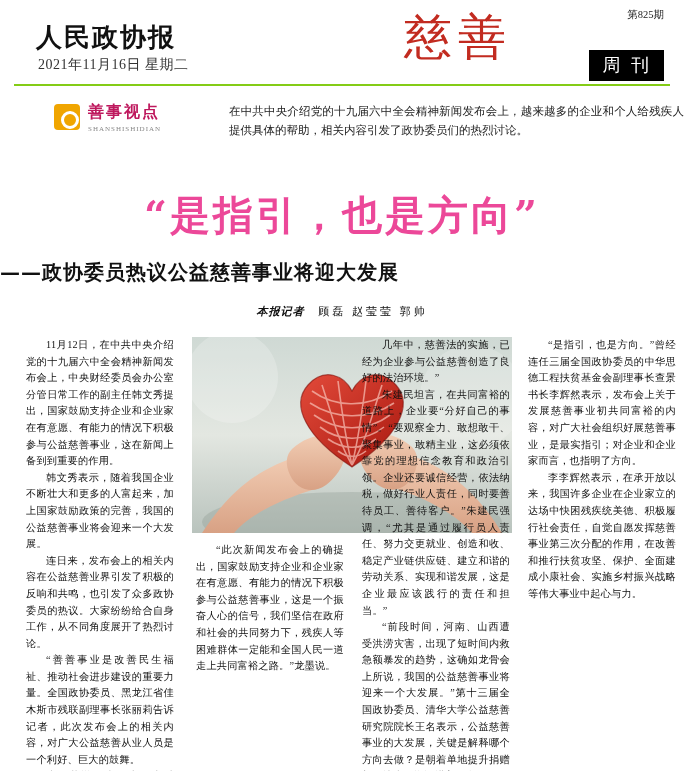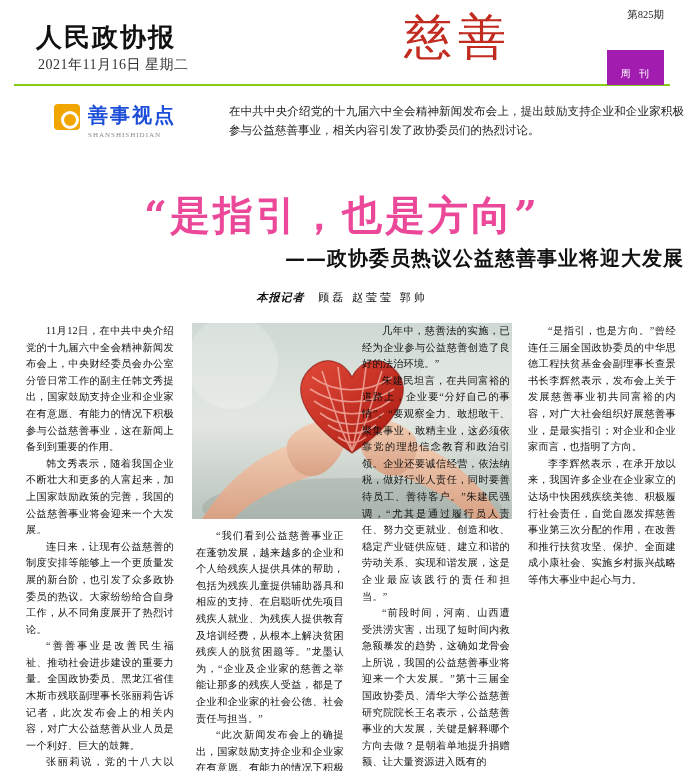--- a/index.html
+++ b/index.html
@@ -50,25 +50,25 @@
   .issue-no {
     position: absolute;
     right: 6px; top: 0;
     font-size: 10.5px;
     color: #222;
     margin-left: 8px;
   }
   .weekly-badge {
     position: absolute;
     right: 6px; top: 42px;
-    background: #a21caf;
+    background: #000000;
     color: #fff;
-    font-size: 10px;
+    font-size: 18px;
     letter-spacing: 3px;
-    padding: 17px 12px 4px 14px;
+    padding: 3px 12px 4px 14px;
   }
 
   
   .brandrow {
     position: relative;
     margin: 16px 14px 0 14px;
     height: 60px;
   }
   .brand-logo {
     position: absolute; left: 40px; top: 2px;
@@ -80,21 +80,21 @@
     content:"";
     position:absolute; left:7px; top:7px;
     width:12px;height:12px;border-radius:50%;
     border:3px solid #fff;
   }
   .brand-text {
     position: absolute; left: 74px; top: 0px;
   }
   .brand-cn {
     font-family: "DejaVu Serif", serif;
-    font-size: 20px; font-weight: bold; letter-spacing: 2px; color: #1d4ed8;
+    font-size: 16px; font-weight: bold; letter-spacing: 2px; color: #be185d;
   }
   .brand-en {
     font-size: 7px; letter-spacing: 1px; color: #888; margin-top: 2px;
   }
   .lede {
     position: absolute;
     left: 215px; top: 0px; width: 455px;
     font-size: 11.5px;
     line-height: 19px;
     color: #222;
@@ -105,22 +105,22 @@
   .headline {
     text-align: center;
     margin: 26px 0 0 0;
     font-family: "DejaVu Serif", serif;
     font-size: 40px;
     font-weight: bold;
     color: #ec4899;
     letter-spacing: 3px;
   }
   .subhead {
-    text-align: right;
-    margin-top: 2px;
+    text-align: left;
+    margin-top: 16px;
     font-family: "DejaVu Serif", serif;
     font-size: 20px;
     font-weight: bold;
     color: #111;
     letter-spacing: 1px;
   }
   .byline {
     text-align: center;
     margin-top: 18px;
     font-size: 11px;
@@ -175,36 +175,36 @@
     <div class="issue-no">第825期</div>
     <div class="weekly-badge">周 刊</div>
   </div>
 
   <div class="brandrow">
     <div class="brand-logo"></div>
     <div class="brand-text">
       <div class="brand-cn">善事视点</div>
       <div class="brand-en">SHANSHISHIDIAN</div>
     </div>
-    <div class="lede">在中共中央介绍党的十九届六中全会精神新闻发布会上，提出鼓励支持企业和企业家积极参与公益慈善事业，相关内容引发了政协委员们的热烈讨论。</div>
+    <div class="lede">在中共中央介绍党的十九届六中全会精神新闻发布会上，越来越多的企业和个人给残疾人提供具体的帮助，相关内容引发了政协委员们的热烈讨论。</div>
   </div>
 
   <div class="headline">“是指引，也是方向”</div>
   <div class="subhead">——政协委员热议公益慈善事业将迎大发展</div>
   <div class="byline">
     <span class="label">本报记者</span>
     <span class="names">顾磊 赵莹莹 郭帅</span>
   </div>
 
   <div class="columns">
 
     <div class="col col1">
         <p>11月12日，在中共中央介绍党的十九届六中全会精神新闻发布会上，中央财经委员会办公室分管日常工作的副主任韩文秀提出，国家鼓励支持企业和企业家在有意愿、有能力的情况下积极参与公益慈善事业，这在新闻上备到到重要的作用。</p>
         <p>韩文秀表示，随着我国企业不断壮大和更多的人富起来，加上国家鼓励政策的完善，我国的公益慈善事业将会迎来一个大发展。</p>
-        <p>连日来，让现有公益慈善的制度安排等能够上一个更质量发展的新台阶，也引发了众多政协委员的热议。大家纷纷给合自身工作，从不同角度展开了热烈讨论。</p>
+        <p>连日来，发布会上的相关内容在公益慈善业界引发了积极的反响和共鸣，也引发了众多政协委员的热议。大家纷纷给合自身工作，从不同角度展开了热烈讨论。</p>
         <p class="quote-p">“善善事业是改善民生福祉、推动社会进步建设的重要力量。全国政协委员、黑龙江省佳木斯市残联副理事长张丽莉告诉记者，此次发布会上的相关内容，对广大公益慈善从业人员是一个利好、巨大的鼓舞。</p>
         <p>张丽莉说，党的十八大以来，我国慈善事业规模持续扩大，互联网慈善方兴未艾，慈善力量在对口支援脱贫攻坚战和新冠肺炎疫情防控等重大突发事件中作出了重大贡献。</p>
       </div>
 
     <div class="photo">
       <svg width="320" height="196" viewBox="0 0 320 196" aria-hidden="true">
         <defs>
           <linearGradient id="bg" x1="0" y1="0" x2="0" y2="1">
             <stop offset="0" stop-color="#cfd9d4"></stop>
             <stop offset="0.5" stop-color="#e3e7e1"></stop>
@@ -246,21 +246,20 @@
             <path d="M-14 -34 C -10 -2, -6 26, 0 50"></path>
             <path d="M14 -34 C 10 -2, 6 26, 0 50"></path>
             <path d="M30 -30 C 20 0, 14 26, 0 50"></path>
           </g>
           <path d="M0 52 C -46 22, -62 -10, -44 -30 C -28 -48, -8 -40, 0 -24 C 8 -40, 28 -48, 44 -30 C 62 -10, 46 22, 0 52 Z" fill="none" stroke="#7d0c06" stroke-width="1.2" opacity="0.6"></path>
         </g>
       </svg>
     </div>
 
     <div class="col col2">
-        <p class="quote-p">“我们看到公益慈善事业正在蓬勃发展，越来越多的企业和个人给残疾人提供具体的帮助，包括为残疾儿童提供辅助器具和相应的支持、在启聪听优先项目残疾人就业、为残疾人提供教育及培训经费，从根本上解决贫困残疾人的脱贫困题等。”龙墨认为，“企业及企业家的慈善之举能让那多的残疾人受益，都是了企业和企业家的社会公德、社会责任与担当。”</p>
         <p class="quote-p">“此次新闻发布会上的确提出，国家鼓励支持企业和企业家在有意愿、有能力的情况下积极参与公益慈善事业，这是一个振奋人心的信号，我们坚信在政府和社会的共同努力下，残疾人等困难群体一定能和全国人民一道走上共同富裕之路。”龙墨说。</p>
       </div>
     <div class="col col3">
         <p>几年中，慈善法的实施，已经为企业参与公益慈善创造了良好的法治环境。”</p>
         <p>朱建民坦言，在共同富裕的道路上，企业要“分好自己的事情”。“要观察全力、敢想敢干、聚集事业，敢精主业，这必须依靠党的理想信念教育和政治引领。企业还要诚信经营，依法纳税，做好行业人责任，同时要善待员工、善待客户。”朱建民强调，“尤其是通过履行员人责任、努力交更就业、创造和收、稳定产业链供应链、建立和谐的劳动关系、实现和谐发展，这是企业最应该践行的责任和担当。”</p>
         <p class="quote-p">“前段时间，河南、山西遭受洪涝灾害，出现了短时间内救急额暴发的趋势，这确如龙骨会上所说，我国的公益慈善事业将迎来一个大发展。”第十三届全国政协委员、清华大学公益慈善研究院院长王名表示，公益慈善事业的大发展，关键是解释哪个方向去做？是朝着单地提升捐赠额、让大量资源进入既有的</p>
       </div>
     <div class="col col4">
         <p class="quote-p">“是指引，也是方向。”曾经连任三届全国政协委员的中华思德工程扶贫基金会副理事长查景书长李辉然表示，发布会上关于发展慈善事业初共同富裕的内容，对广大社会组织好展慈善事业，是最实指引；对企业和企业家而言，也指明了方向。</p>
         <p>李李辉然表示，在承开放以来，我国许多企业在企业家立的达场中快困残疾统美德、积极履行社会责任，自觉自愿发挥慈善事业第三次分配的作用，在改善和推行扶贫攻坚、保护、全面建成小康社会、实施乡村振兴战略等伟大事业中起心与力。</p>

